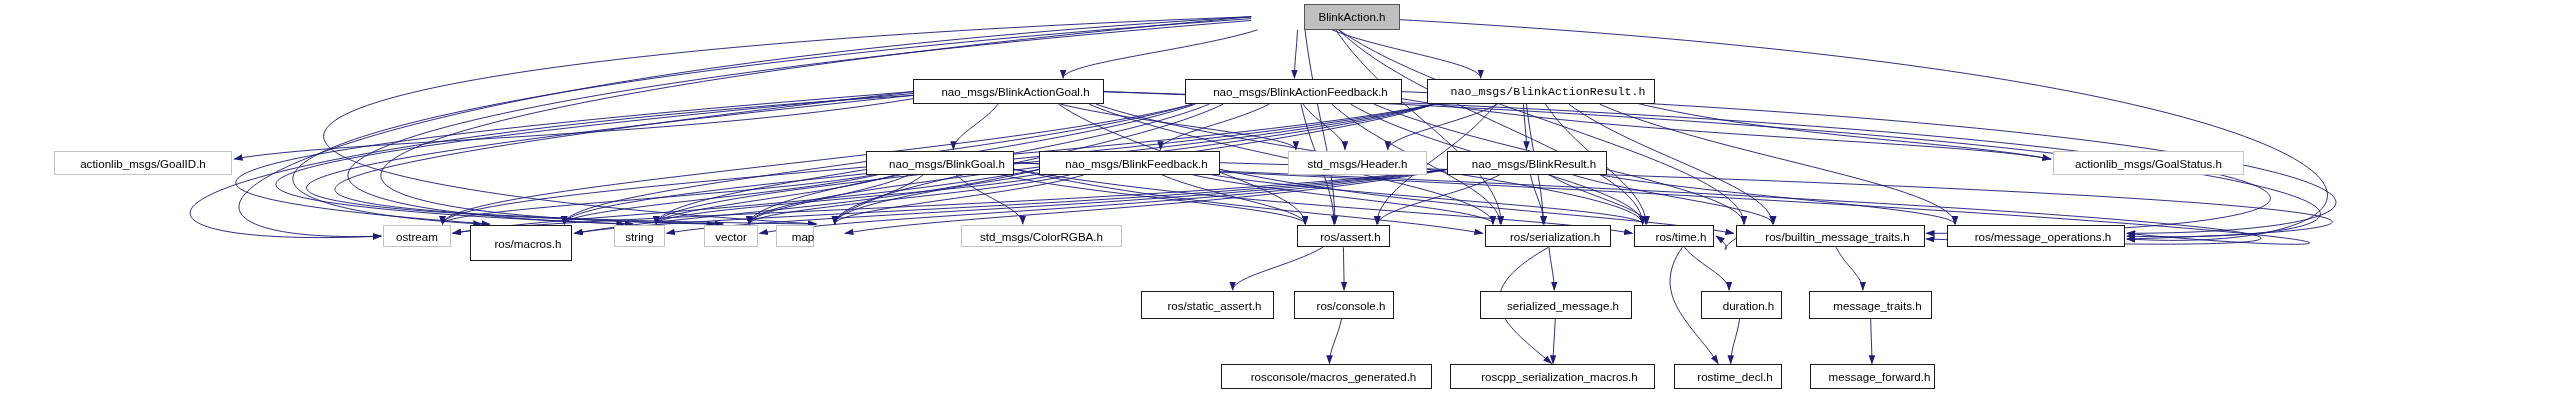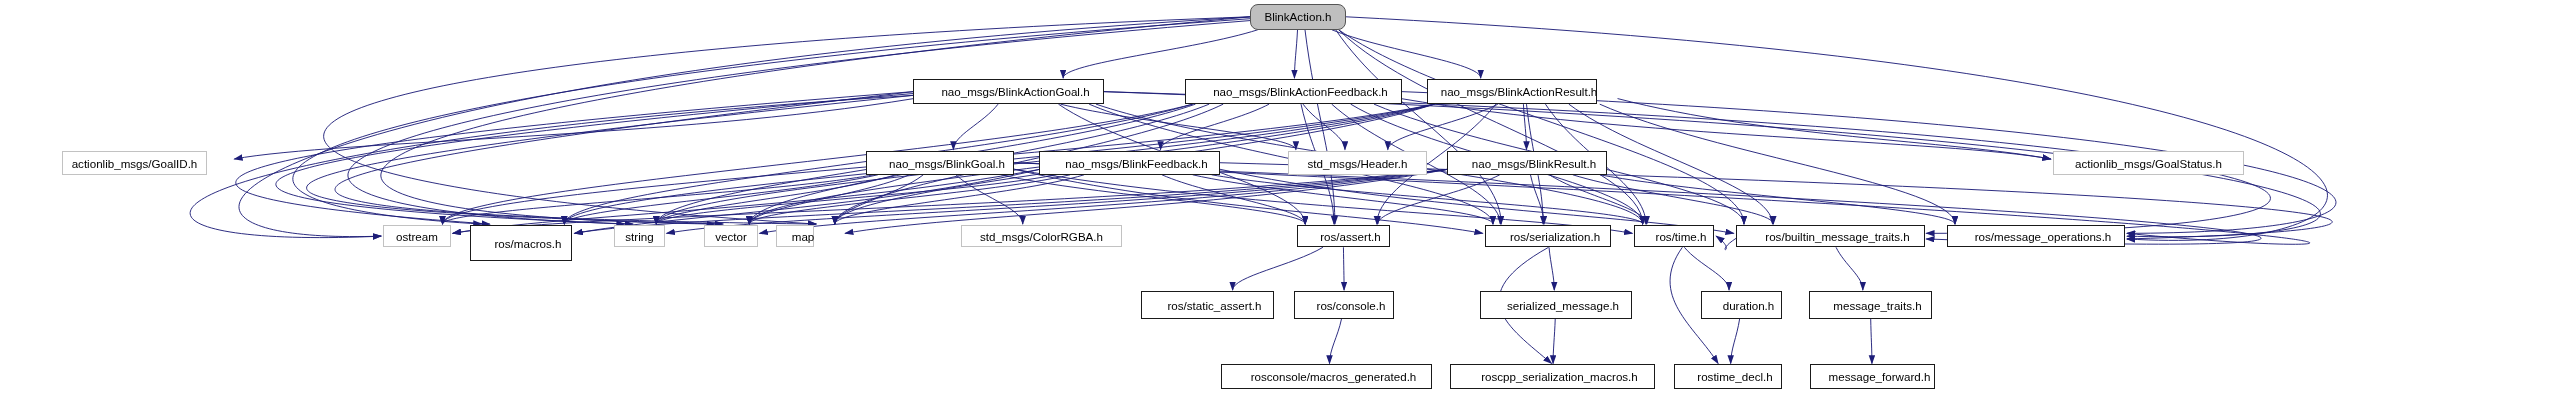--- a/index.html
+++ b/index.html
@@ -115,25 +115,25 @@
         <path d="M 1672.975 343 C 1672.205 363.16, 1670.6544999999999 375.64, 1670.6544999999999 391" fill="none" stroke="#1d1d78" stroke-width="1" marker-end="url(#arrow)"></path>
         <path d="M 1811.875 266 C 1827.825 285.32, 1859.9425 297.28, 1859.9425 312" fill="none" stroke="#1d1d78" stroke-width="1" marker-end="url(#arrow)"></path>
         <path d="M 1809.7 266 C 1772.46 318.5, 1823.154 351, 1848.154 391" fill="none" stroke="#1d1d78" stroke-width="1" marker-end="url(#arrow)"></path>
         <path d="M 1871.325 343 C 1868.135 363.16, 1861.7115000000001 375.64, 1861.7115000000001 391" fill="none" stroke="#1d1d78" stroke-width="1" marker-end="url(#arrow)"></path>
         <path d="M 1868 256 C 1840 274, 1872 272, 1846 254" fill="none" stroke="#1d1d78" stroke-width="1" marker-end="url(#arrow)"></path>
         <path d="M 1975.025 266 C 1984.595 285.32, 2003.8655 297.28, 2003.8655 312" fill="none" stroke="#1d1d78" stroke-width="1" marker-end="url(#arrow)"></path>
         <path d="M 2012.3 343 C 2012.74 363.16, 2013.626 375.64, 2013.626 391" fill="none" stroke="#1d1d78" stroke-width="1" marker-end="url(#arrow)"></path>
       </g>
   </svg>
   <div id="nodes">
-      <div class="gnode n-root" style="left: 1250px; top: 3.7px; width: 96px; height: 26px; border-radius: 8px;">BlinkAction.h</div>
+      <div class="gnode n-root" style="left: 1304px; top: 3.7px; width: 96px; height: 26px;">BlinkAction.h</div>
       <div class="gnode n-doc" style="left: 913px; top: 79px; width: 191px; height: 25px;">nao_msgs/BlinkActionGoal.h</div>
       <div class="gnode n-doc" style="left: 1185px; top: 79px; width: 217px; height: 25px;">nao_msgs/BlinkActionFeedback.h</div>
-      <div class="gnode n-doc" style="left: 1427px; top: 79px; width: 170px; height: 25px;">nao_msgs/BlinkActionResult.h</div>
-      <div class="gnode n-ext" style="left: 62px; top: 151px; width: 145px; height: 24px;">actionlib_msgs/GoalID.h</div>
+      <div class="gnode n-doc" style="left: 1427px; top: 79px; width: 228px; height: 25px; font-family: Liberation Mono, monospace;">nao_msgs/BlinkActionResult.h</div>
+      <div class="gnode n-ext" style="left: 54px; top: 151px; width: 178px; height: 24px;">actionlib_msgs/GoalID.h</div>
       <div class="gnode n-doc" style="left: 866px; top: 151px; width: 148px; height: 24px;">nao_msgs/BlinkGoal.h</div>
       <div class="gnode n-doc" style="left: 1039px; top: 151px; width: 181px; height: 24px;">nao_msgs/BlinkFeedback.h</div>
       <div class="gnode n-ext" style="left: 1288px; top: 151px; width: 139px; height: 24px;">std_msgs/Header.h</div>
       <div class="gnode n-doc" style="left: 1447px; top: 151px; width: 160px; height: 24px;">nao_msgs/BlinkResult.h</div>
       <div class="gnode n-ext" style="left: 2053px; top: 151px; width: 191px; height: 24px;">actionlib_msgs/GoalStatus.h</div>
       <div class="gnode n-ext" style="left: 383px; top: 225px; width: 68px; height: 22px;">ostream</div>
       <div class="gnode n-doc" style="left: 470px; top: 225px; width: 102px; height: 36px;">ros/macros.h</div>
       <div class="gnode n-ext" style="left: 614px; top: 225px; width: 51px; height: 22px;">string</div>
       <div class="gnode n-ext" style="left: 704px; top: 225px; width: 54px; height: 22px;">vector</div>
       <div class="gnode n-ext" style="left: 776px; top: 225px; width: 38px; height: 22px; padding-left: 16px;">map</div>

